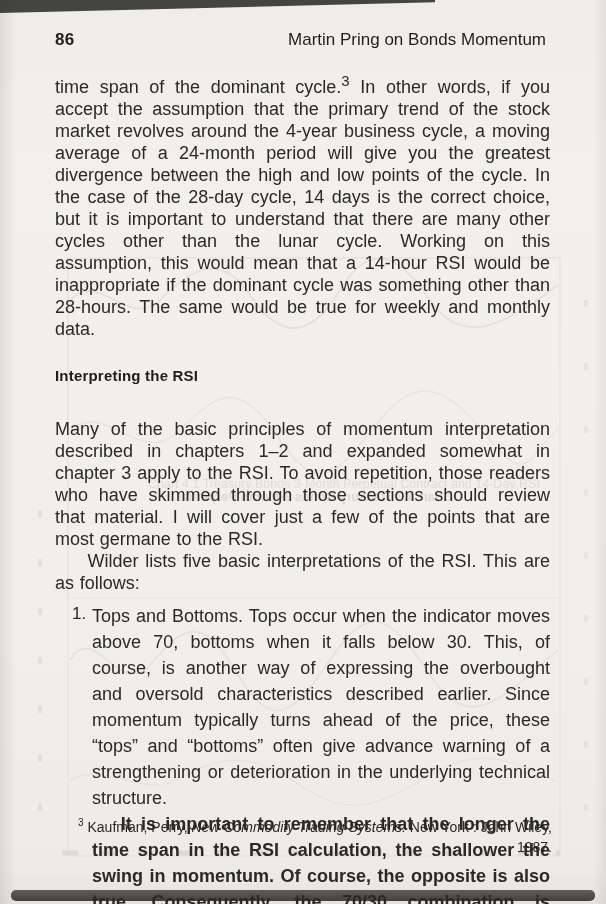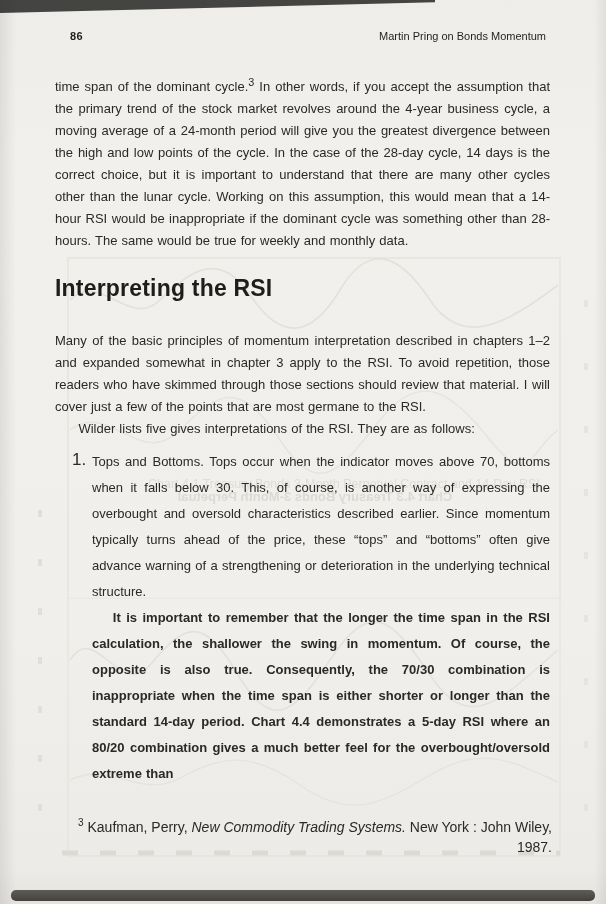--- a/index.html
+++ b/index.html
@@ -34,34 +34,34 @@
     position:absolute;color:#c3c1ba;white-space:nowrap;
     filter:blur(.4px);
   }
   .ghost-caption-faint{top:477px;left:148px;font-size:12.5px;opacity:.55;}
   .ghost-caption-mirrored{
     top:489px;left:165px;font-size:13px;font-weight:bold;opacity:.62;
     transform:scaleX(-1);transform-origin:center;width:300px;text-align:center;
   }
 
   header{
-    position:absolute;top:30px;left:70px;right:60px;
+    position:absolute;top:30px;left:55px;right:60px;
     display:flex;justify-content:space-between;align-items:baseline;
-    font-size:11px;color:#201f1d;
+    font-size:17px;color:#201f1d;
   }
   .pagenum{font-weight:bold;letter-spacing:.3px;}
   .runhead{font-weight:normal;}
 
   .content{position:absolute;top:76px;left:55px;right:56px;}
   .body{
-    margin:0;font-size:13px;line-height:22px;text-align:justify;
+    margin:0;font-size:18px;line-height:22px;text-align:justify;
     word-spacing:.04em;color:#2a2927;
   }
   h2.heading{
-    margin:24px 0 0 0;font-size:23px;line-height:24px;font-weight:bold;
+    margin:24px 0 0 0;font-size:15px;line-height:24px;font-weight:bold;
     letter-spacing:.2px;color:#1e1d1b;text-align:left;
   }
   .p2{margin-top:30px;}
   .p3{text-indent:1.8em;}
   .list-item{display:flex;margin-top:9px;padding-left:17px;}
   .li-num{flex:0 0 20px;font-size:17px;line-height:21.6px;color:#2a2927;}
   .li-body{flex:1;}
   .li-body .body{line-height:26px;}
   .indent2{text-indent:1.6em;font-weight:bold;}
 
@@ -107,21 +107,21 @@
   </header>
 
   <div class="content">
 
     <p class="body p1"><span>time span of the dominant cycle.</span><sup>3</sup><span> In other words, if you accept the assumption that the primary trend of the stock market revolves around the 4-year business cycle, a moving average of a 24-month period will give you the greatest divergence between the high and low points of the cycle. In the case of the 28-day cycle, 14 days is the correct choice, but it is important to understand that there are many other cycles other than the lunar cycle. Working on this assumption, this would mean that a 14-hour RSI would be inappropriate if the dominant cycle was something other than 28-hours. The same would be true for weekly and monthly data.</span></p>
 
     <h2 class="heading">Interpreting the RSI</h2>
 
     <p class="body p2">Many of the basic principles of momentum interpretation described in chapters 1–2 and expanded somewhat in chapter 3 apply to the RSI. To avoid repetition, those readers who have skimmed through those sections should review that material. I will cover just a few of the points that are most germane to the RSI.</p>
 
-    <p class="body p3">Wilder lists five gives interpretations of the RSI. They are as follows:</p>
+    <p class="body p3">Wilder lists five basic interpretations of the RSI. This are as follows:</p>
 
     <div class="list-item">
       <span class="li-num">1.</span>
       <div class="li-body">
         <p class="body">Tops and Bottoms. Tops occur when the indicator moves above 70, bottoms when it falls below 30. This, of course, is another way of expressing the overbought and oversold characteristics described earlier. Since momentum typically turns ahead of the price, these “tops” and “bottoms” often give advance warning of a strengthening or deterioration in the underlying technical structure.</p>
         <p class="body indent2">It is important to remember that the longer the time span in the RSI calculation, the shallower the swing in momentum. Of course, the opposite is also true. Consequently, the 70/30 combination is inappropriate when the time span is either shorter or longer than the standard 14-day period. Chart 4.4 demonstrates a 5-day RSI where an 80/20 combination gives a much better feel for the overbought/oversold extreme than</p>
       </div>
     </div>
   </div>
 

